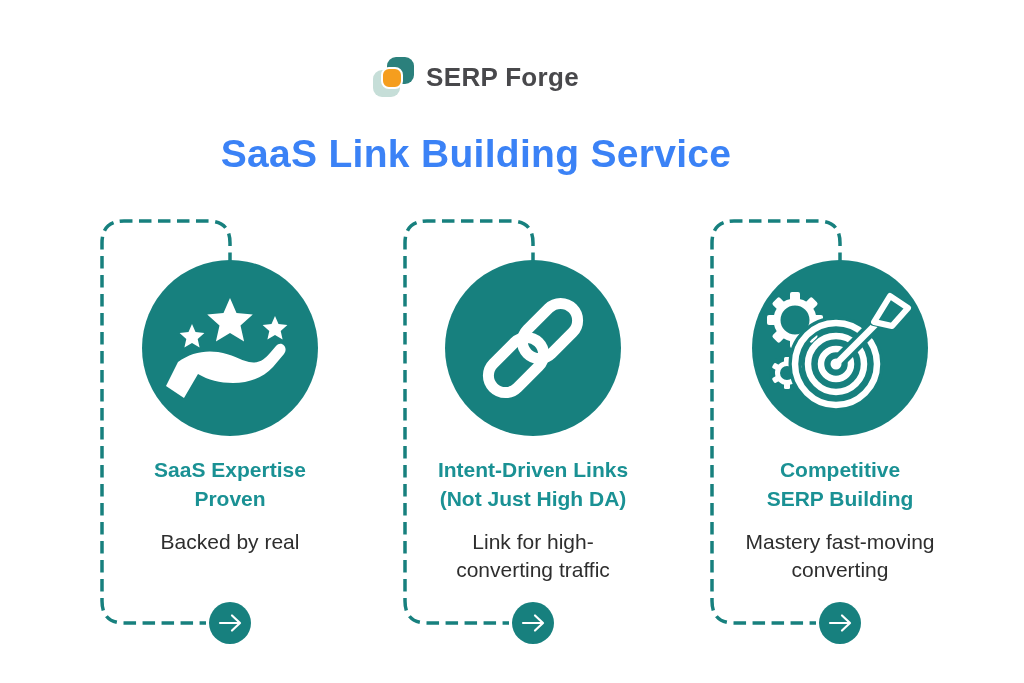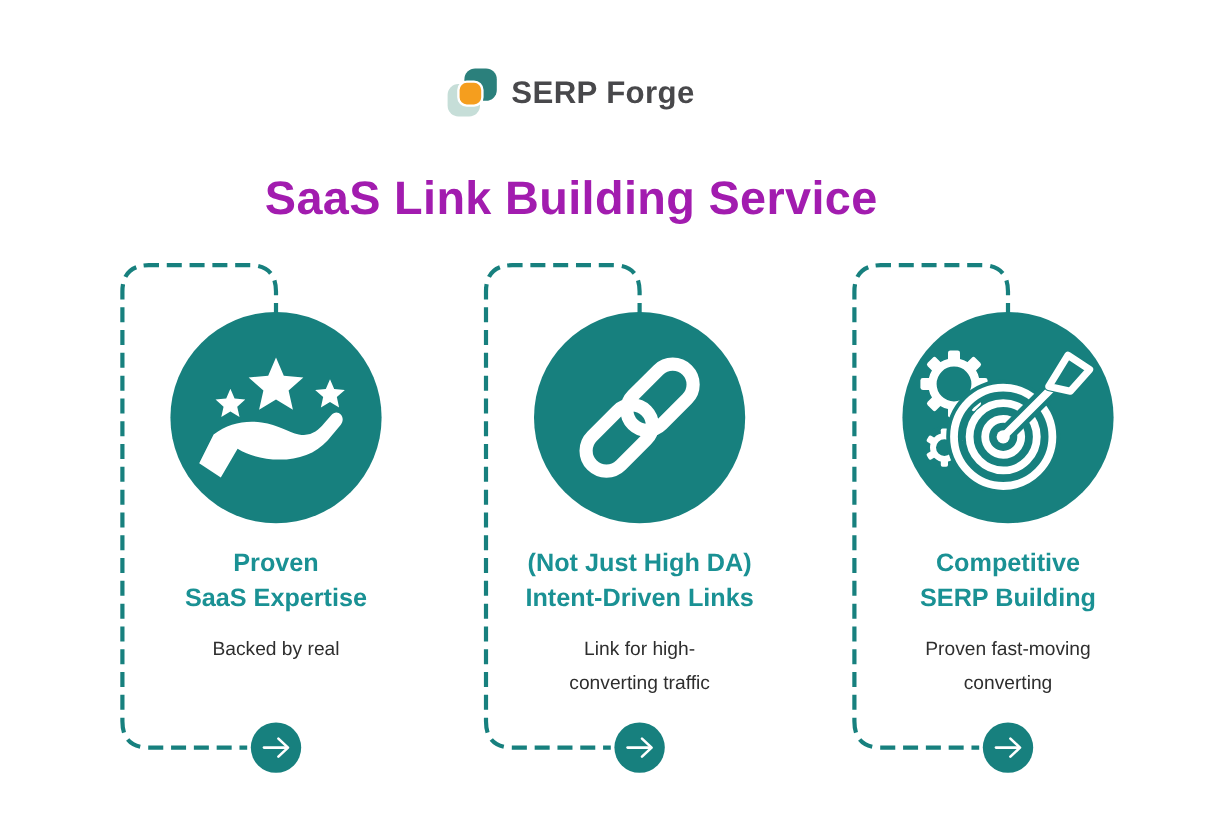--- a/index.html
+++ b/index.html
@@ -11,36 +11,36 @@
   .logo { position:absolute; top:44px; left:0; width:100%;
           display:flex; justify-content:center; align-items:center; gap:11px; }
   .logo-mark { position:relative; width:42px; height:44px; }
   .lm-sq { position:absolute; box-sizing:border-box; }
   .lm-mint   { left:0;   top:15px; width:27px; height:27px; border-radius:9px; background:#C6DED8; }
   .lm-teal   { left:14px; top:2px; width:27px; height:27px; border-radius:9px; background:#2B807C; }
   .lm-orange { left:8px; top:12px; width:22px; height:22px; border-radius:8px;
                background:#F59E1E; border:2.5px solid #ffffff; }
   .logo-text { font-size:26px; font-weight:bold; color:#48484B; letter-spacing:0.3px; }
   
-  .title { position:absolute; top:133px; left:0; width:100%; margin:0;
+  .title { position:absolute; top:121px; left:0; width:100%; margin:0;
            text-align:center; font-size:39px; font-weight:bold;
-           color:#a21caf; letter-spacing:0.3px; }
+           color:#3b82f6; letter-spacing:0.3px; }
   
   .card { position:absolute; top:200px; width:270px; height:455px; }
   .card-1 { left:95px; }
   .card-2 { left:398px; }
   .card-3 { left:705px; }
   .frame { position:absolute; left:0; top:0; }
   .icon-circle { position:absolute; left:47px; top:49px; width:176px; height:176px;
                  border-radius:50%; background:#17807E;
                  display:flex; align-items:center; justify-content:center; }
   .heading { position:absolute; top:244px; left:0; width:100%; text-align:center;
              font-size:21px; font-weight:bold; color:#1A9194; line-height:29px; }
   .bodytext { position:absolute; top:317px; left:0; width:100%; text-align:center;
-              font-size:16px; color:#2E2E2E; line-height:28px; }
+              font-size:21px; color:#2E2E2E; line-height:28px; }
   .heading span, .bodytext span { display:block; }
   .arrow-btn { position:absolute; left:114px; top:391px; width:42px; height:42px;
                border-radius:50%; background:#17807E;
                display:flex; align-items:center; justify-content:center; cursor:pointer; }
 </style>
 </head>
 <body>
 
 <div class="canvas">
 
@@ -61,22 +61,22 @@
     </svg>
     <div class="icon-circle">
       <svg width="176" height="176" viewBox="-88 -88 176 176">
         <polygon fill="#fff" points="0,-50 6.5,-34.9 22.8,-33.4 10.5,-22.6 14.1,-6.6 0,-15 -14.1,-6.6 -10.5,-22.6 -22.8,-33.4 -6.5,-34.9"></polygon>
         <polygon fill="#fff" points="-38,-24 -34.5,-15.9 -25.6,-15 -32.3,-9.1 -30.4,-0.5 -38,-5 -45.6,-0.5 -43.7,-9.1 -50.4,-15 -41.5,-15.9"></polygon>
         <polygon fill="#fff" points="45,-32 48.5,-23.9 57.4,-23 50.7,-17.1 52.6,-8.5 45,-13 37.4,-8.5 39.3,-17.1 32.6,-23 41.5,-23.9"></polygon>
         <path fill="#fff" d="M-52,14 C-40,5 -26,2 -12,4 C2,6 10,12 19,14 C29,16 35,11 40,5 L46,-2 C51,-8 59,-1 54,6 L43,19 C33,30 19,35 3,35 C-10,35 -22,32 -32,26 L-46,50 L-64,38 Z"></path>
       </svg>
     </div>
     <div class="heading">
+      <span>SaaS Expertise</span>
       <span>Proven</span>
-      <span>SaaS Expertise</span>
     </div>
     <div class="bodytext">
       <span>Backed by real</span>
     </div>
     <div class="arrow-btn">
       <svg width="42" height="42" viewBox="-21 -21 42 42">
         <line x1="-10" y1="0" x2="9" y2="0" stroke="#fff" stroke-width="2.2" stroke-linecap="round"></line>
         <polyline points="2,-7.5 10,0 2,7.5" fill="none" stroke="#fff" stroke-width="2.2" stroke-linecap="round" stroke-linejoin="round"></polyline>
       </svg>
     </div>
@@ -88,22 +88,22 @@
     </svg>
     <div class="icon-circle">
       <svg width="176" height="176" viewBox="-88 -88 176 176">
         <g fill="none" stroke="#fff" stroke-width="11">
           <rect x="-49" y="0" width="64" height="34" rx="17" transform="rotate(-45 -17 17)"></rect>
           <rect x="-15" y="-34" width="64" height="34" rx="17" transform="rotate(-45 17 -17)"></rect>
         </g>
       </svg>
     </div>
     <div class="heading">
+      <span>Intent-Driven Links</span>
       <span>(Not Just High DA)</span>
-      <span>Intent-Driven Links</span>
     </div>
     <div class="bodytext">
       <span>Link for high-</span>
       <span>converting traffic</span>
     </div>
     <div class="arrow-btn">
       <svg width="42" height="42" viewBox="-21 -21 42 42">
         <line x1="-10" y1="0" x2="9" y2="0" stroke="#fff" stroke-width="2.2" stroke-linecap="round"></line>
         <polyline points="2,-7.5 10,0 2,7.5" fill="none" stroke="#fff" stroke-width="2.2" stroke-linecap="round" stroke-linejoin="round"></polyline>
       </svg>
@@ -156,21 +156,21 @@
         <polygon points="34,-26 50,-52 68,-40 52,-22" fill="#17807E" stroke="#17807E" stroke-width="8" stroke-linejoin="round"></polygon>
         <polygon points="34,-26 50,-52 68,-40 52,-22" fill="none" stroke="#fff" stroke-width="6" stroke-linejoin="round"></polygon>
         <circle cx="-4" cy="16" r="5.5" fill="#fff"></circle>
       </svg>
     </div>
     <div class="heading">
       <span>Competitive</span>
       <span>SERP Building</span>
     </div>
     <div class="bodytext">
-      <span>Proven fast-moving</span>
+      <span>Mastery fast-moving</span>
       <span>converting</span>
     </div>
     <div class="arrow-btn">
       <svg width="42" height="42" viewBox="-21 -21 42 42">
         <line x1="-10" y1="0" x2="9" y2="0" stroke="#fff" stroke-width="2.2" stroke-linecap="round"></line>
         <polyline points="2,-7.5 10,0 2,7.5" fill="none" stroke="#fff" stroke-width="2.2" stroke-linecap="round" stroke-linejoin="round"></polyline>
       </svg>
     </div>
   </div>
 

